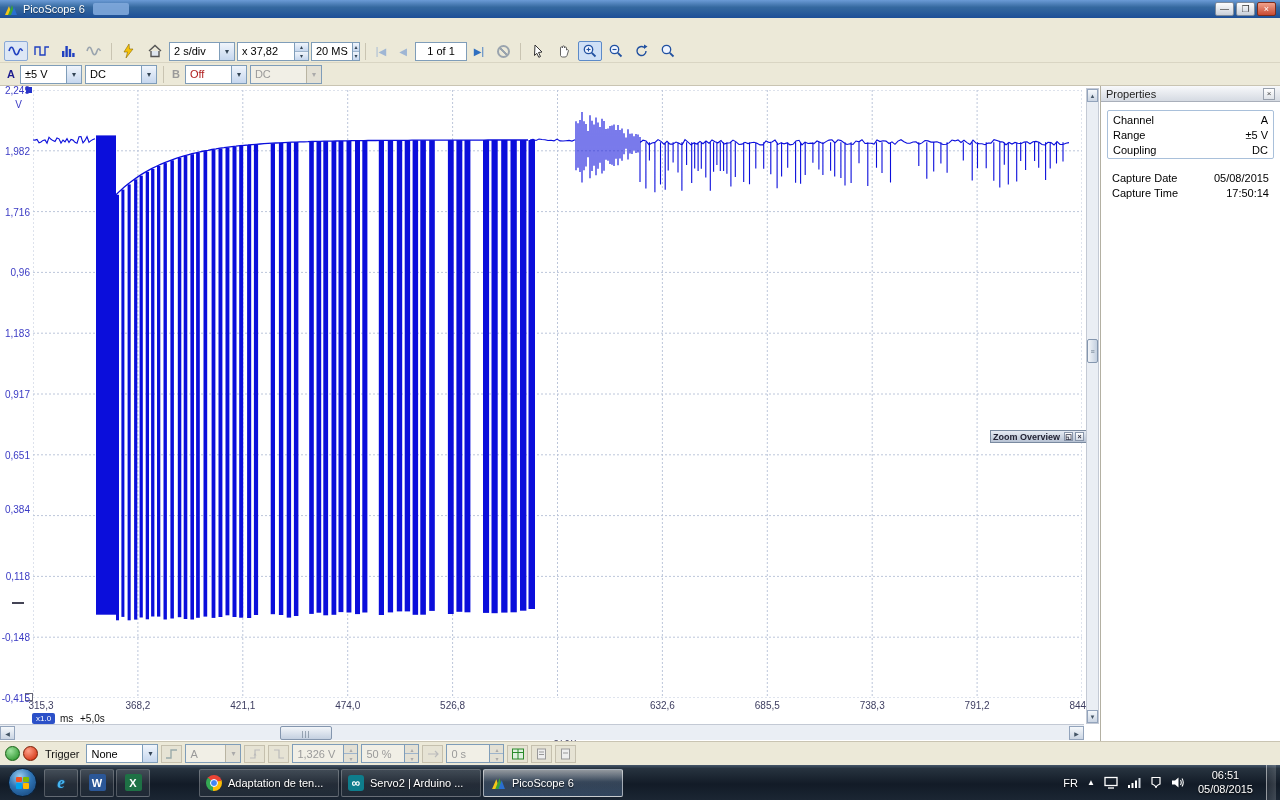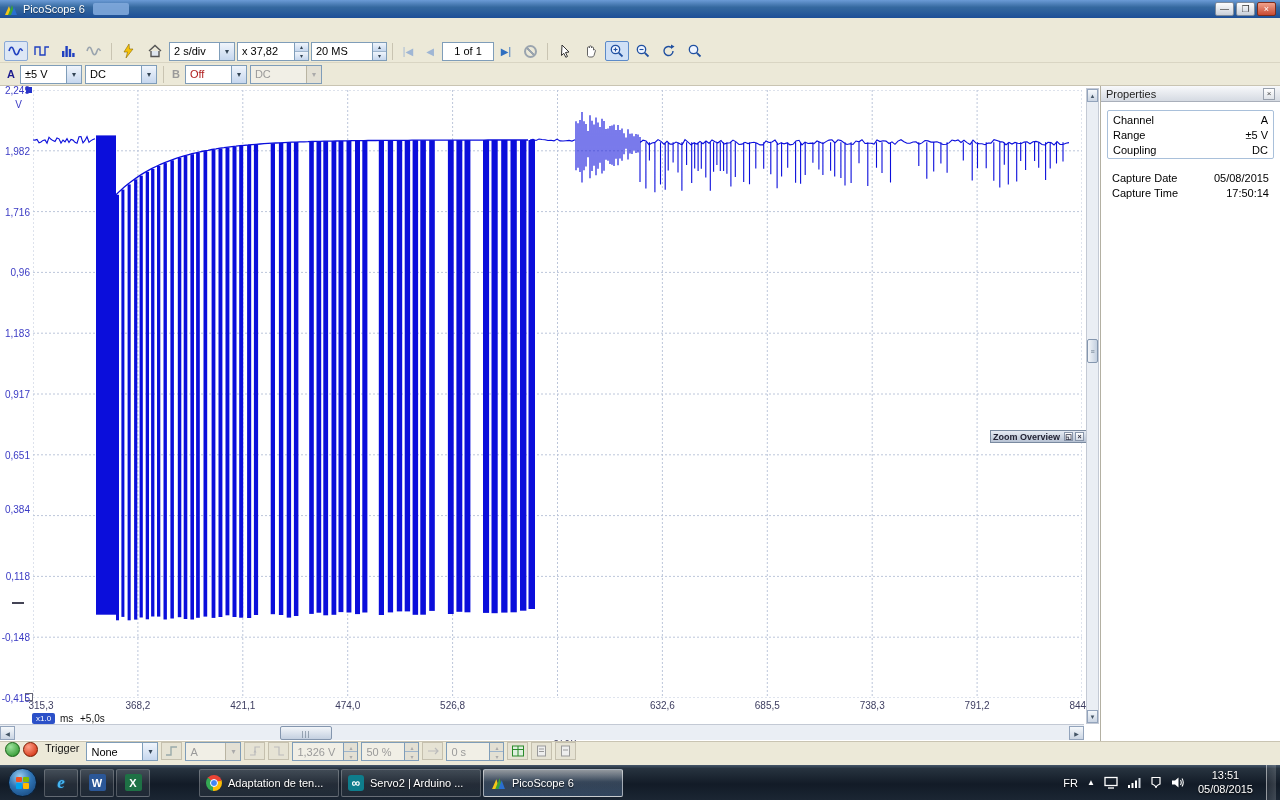--- a/index.html
+++ b/index.html
@@ -75,21 +75,21 @@
 .properties{position:absolute;left:1100px;top:86px;width:180px;height:655px;background:#fff;border-left:1px solid #b3b0a2}
 .prop-header{height:16px;background:linear-gradient(180deg,#f8f9fb,#d5dae2);border-bottom:1px solid #a9afba;display:flex;align-items:center;padding:0 5px;font-size:11px;color:#222}
 .prop-title{flex:1}
 .prop-close{width:12px;height:12px;border:1px solid #98a0ac;background:linear-gradient(180deg,#fff,#dfe3e9);font-size:8px;line-height:1;display:flex;align-items:center;justify-content:center;color:#444}
 .prop-body{padding:8px 2px}
 .prop-group{margin:0 4px 11px}
 .prop-group.boxed{border:1px solid #a9c0da;border-radius:2px;padding:1px 0}
 .prop-row{display:flex;justify-content:space-between;align-items:center;height:15px;padding:0 5px;font-size:11px;color:#000}
 
 
-.triggerbar{position:absolute;left:0;top:741px;width:1280px;height:24px;background:#ece9d8;border-top:1px solid #c9c4b2;display:flex;gap:3px;padding:0 5px}
+.triggerbar{position:absolute;left:0;top:741px;width:1280px;height:24px;background:#ece9d8;border-top:1px solid #c9c4b2;display:flex;align-items:center;gap:3px;padding:0 5px}
 .circle-btn{width:15px;height:15px;border-radius:50%;flex:none}
 .circle-btn.green{background:radial-gradient(circle at 35% 30%,#9fe29f,#1e8c1e);border:1px solid #156015}
 .circle-btn.red{background:radial-gradient(circle at 35% 30%,#ffa088,#cc2200);border:1px solid #7a1a00}
 .trig-label{font-size:11px;margin:0 4px;color:#111}
 .mini-btn{width:21px;height:18px;border:1px solid #c5c0ae;background:#e6e3d4;display:flex;align-items:center;justify-content:center;flex:none}
 
 
 .taskbar{position:absolute;left:0;top:765px;width:1280px;height:35px;display:flex;align-items:center;padding:0 2px;
   background:linear-gradient(180deg,#45566a 0%,#27333f 10%,#121b27 55%,#1b2633 100%)}
 .start-orb{width:29px;height:29px;border-radius:50%;margin:0 6px;border:1px solid #0a1e34;flex:none;display:flex;align-items:center;justify-content:center;
@@ -181,21 +181,21 @@
       <span class="combo-text">2 s/div</span>
       <span class="combo-arrow">▾</span>
     </div>
     <div class="spin" style="width:72px">
       <span class="spin-text">x 37,82</span>
       <span class="spin-btns">
           <span>▴</span>
           <span>▾</span>
         </span>
     </div>
-    <div class="spin" style="width:76px">
+    <div class="spin" style="width:49px">
       <span class="spin-text">20 MS</span>
       <span class="spin-btns">
           <span>▴</span>
           <span>▾</span>
         </span>
     </div>
     <span class="tb-sep"></span>
     <span class="nav-btn">|◀</span>
     <span class="nav-btn">◀</span>
     <div class="page-box">1 of 1</div>
@@ -566,20 +566,20 @@
             <path d="M2 1.5 H10 V8 Q6 9.5 6 12 Q6 9.5 2 8 Z" fill="none" stroke="#fff" stroke-width="1.2"></path>
           </svg>
       </span>
       <span class="tray-ic">
         <svg width="14" height="13" viewBox="0 0 14 13">
             <polygon points="1,4.5 4,4.5 7.5,1.5 7.5,11.5 4,8.5 1,8.5" fill="#fff"></polygon>
             <path d="M9.5 4 Q11 6.5 9.5 9 M11 2.5 Q13.5 6.5 11 10.5" stroke="#fff" stroke-width="1.1" fill="none"></path>
           </svg>
       </span>
       <span class="clock">
-        <div>13:51</div>
+        <div>06:51</div>
         <div>05/08/2015</div>
       </span>
       <span class="show-desktop"></span>
     </div>
   </div>
 
 </div>
 
 </body></html>

